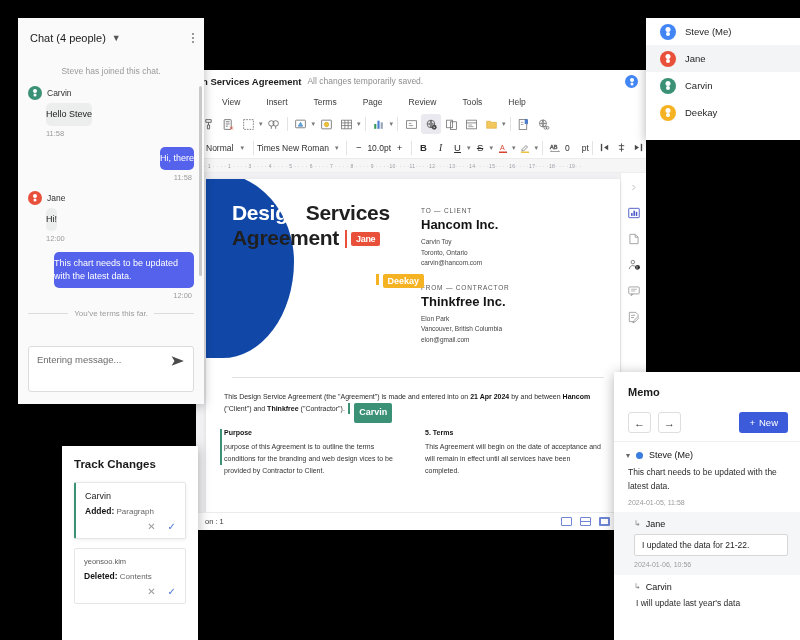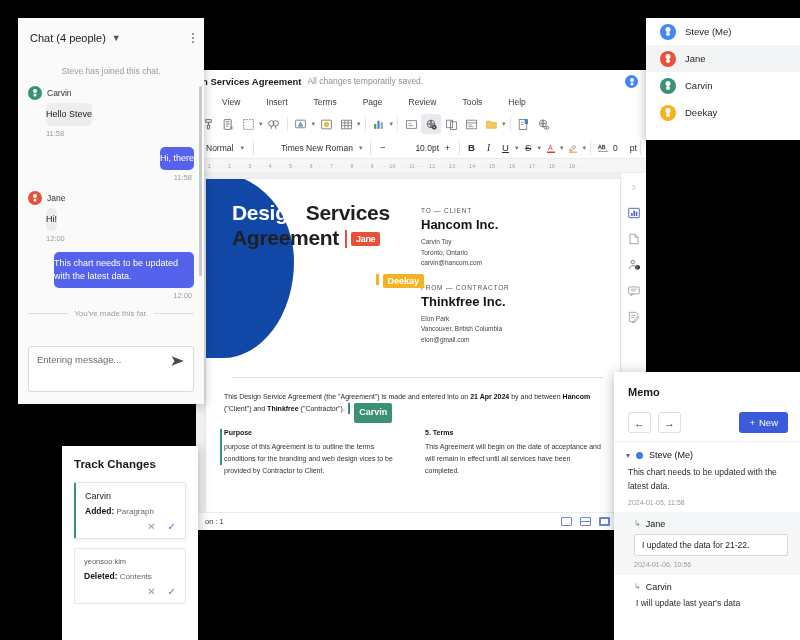--- a/index.html
+++ b/index.html
@@ -75,21 +75,21 @@
   #doc-menu div { font-size:8.5px; color:#3b3b3b; padding:0 9px; cursor:pointer;}
   #doc-toolbar { height:26px; display:flex; align-items:center; gap:0; padding-left:2px;
                  border-bottom:0px; background:#fff; overflow:hidden;}
   .tbtn { width:20px;height:20px; display:flex;align-items:center;justify-content:center;
           border-radius:3px; cursor:pointer; flex:none;}
   .tbtn.sel { background:#e9e9ef; }
   .tcar { font-size:7px; color:#777; margin:0 1px; flex:none; cursor:pointer;}
   .tsep { width:1px;height:14px;background:#e3e3e3;margin:0 3px; flex:none;}
   #doc-format { height:22px; display:flex; align-items:center; padding-left:2px; background:#fff;
                 border-bottom:1px solid #ececec; overflow:hidden;}
-  .fitem { font-size:8.5px;color:#2e2e2e; white-space:nowrap; cursor:pointer;margin-left:24px;}
+  .fitem { font-size:8.5px;color:#2e2e2e; white-space:nowrap; cursor:pointer;}
   .fbtn { width:17px;height:17px;display:flex;align-items:center;justify-content:center;
           font-size:9.5px;color:#2b2b2b;cursor:pointer;flex:none;}
   #doc-ruler { height:14px; background:#f6f6f7; display:flex; align-items:center;
                padding:0 4px; overflow:hidden; border-bottom:1px solid #eee;}
   #ruler-ticks { font-size:5px; color:#9a9aa2; letter-spacing:.4px; white-space:nowrap;
                  font-family:"Liberation Sans",sans-serif;}
   #doc-main { flex:1; display:flex; background:#f1f1f3; overflow:hidden; position:relative;}
   #doc-page { flex:1; margin:6px 0 0 10px; background:#fff; position:relative; overflow:hidden;
               box-shadow:0 1px 4px rgba(0,0,0,.10);}
   #blueblob { position:absolute; left:-42px; top:-6px; width:130px; height:185px;
@@ -537,21 +537,21 @@
         <div class="ts">12:00</div>
       </div>
 
       <div class="msgrow right-row">
         <span class="bub me" style="text-align:left">This chart needs to be updated with the latest data.</span>
         <div class="ts right">12:00</div>
       </div>
 
       <div class="readline">
         <span class="ln"></span>
-        <span>You've made this far.</span>
+        <span>You've terms this far.</span>
         <span class="ln"></span>
       </div>
     </div>
 
     <div id="chat-input-wrap">
       <div id="chat-input">
         <span class="ph">Entering message...</span>
         <span id="send-icon">
           <svg width="14" height="12" viewBox="0 0 24 20" fill="#4a4a4a">
               <path d="M1 2l21 8-21 8 5-8z"></path>

